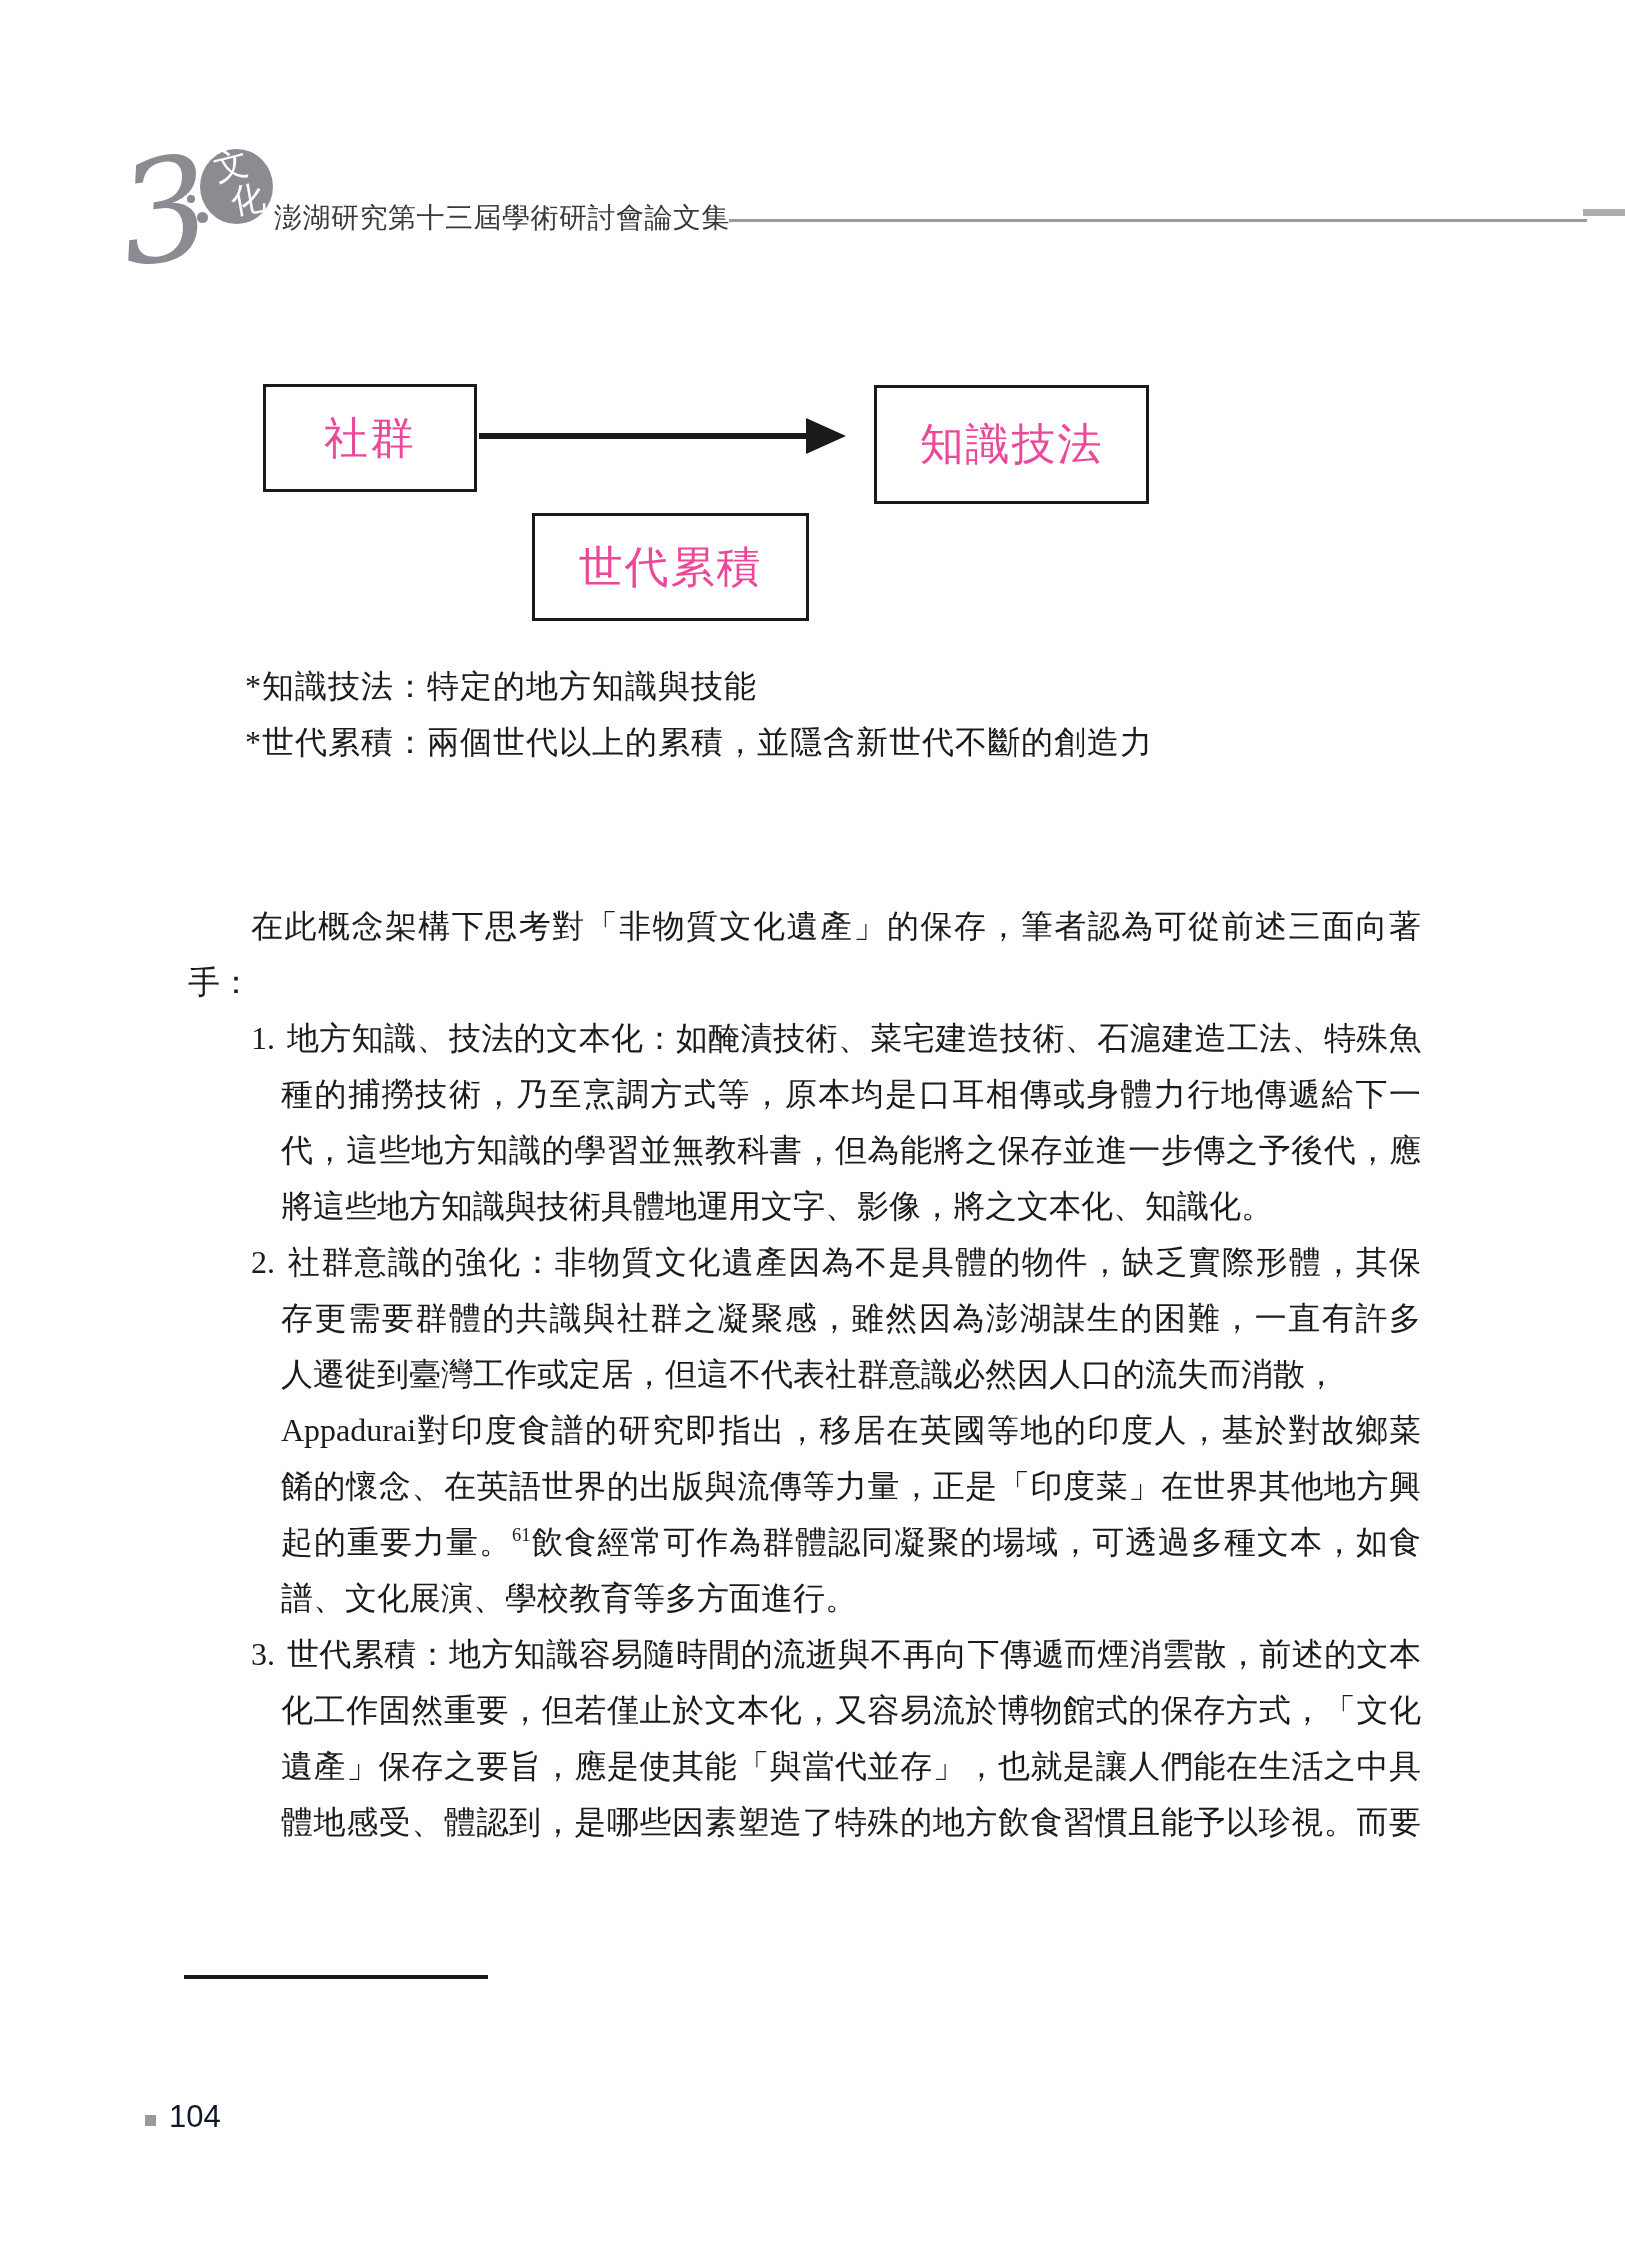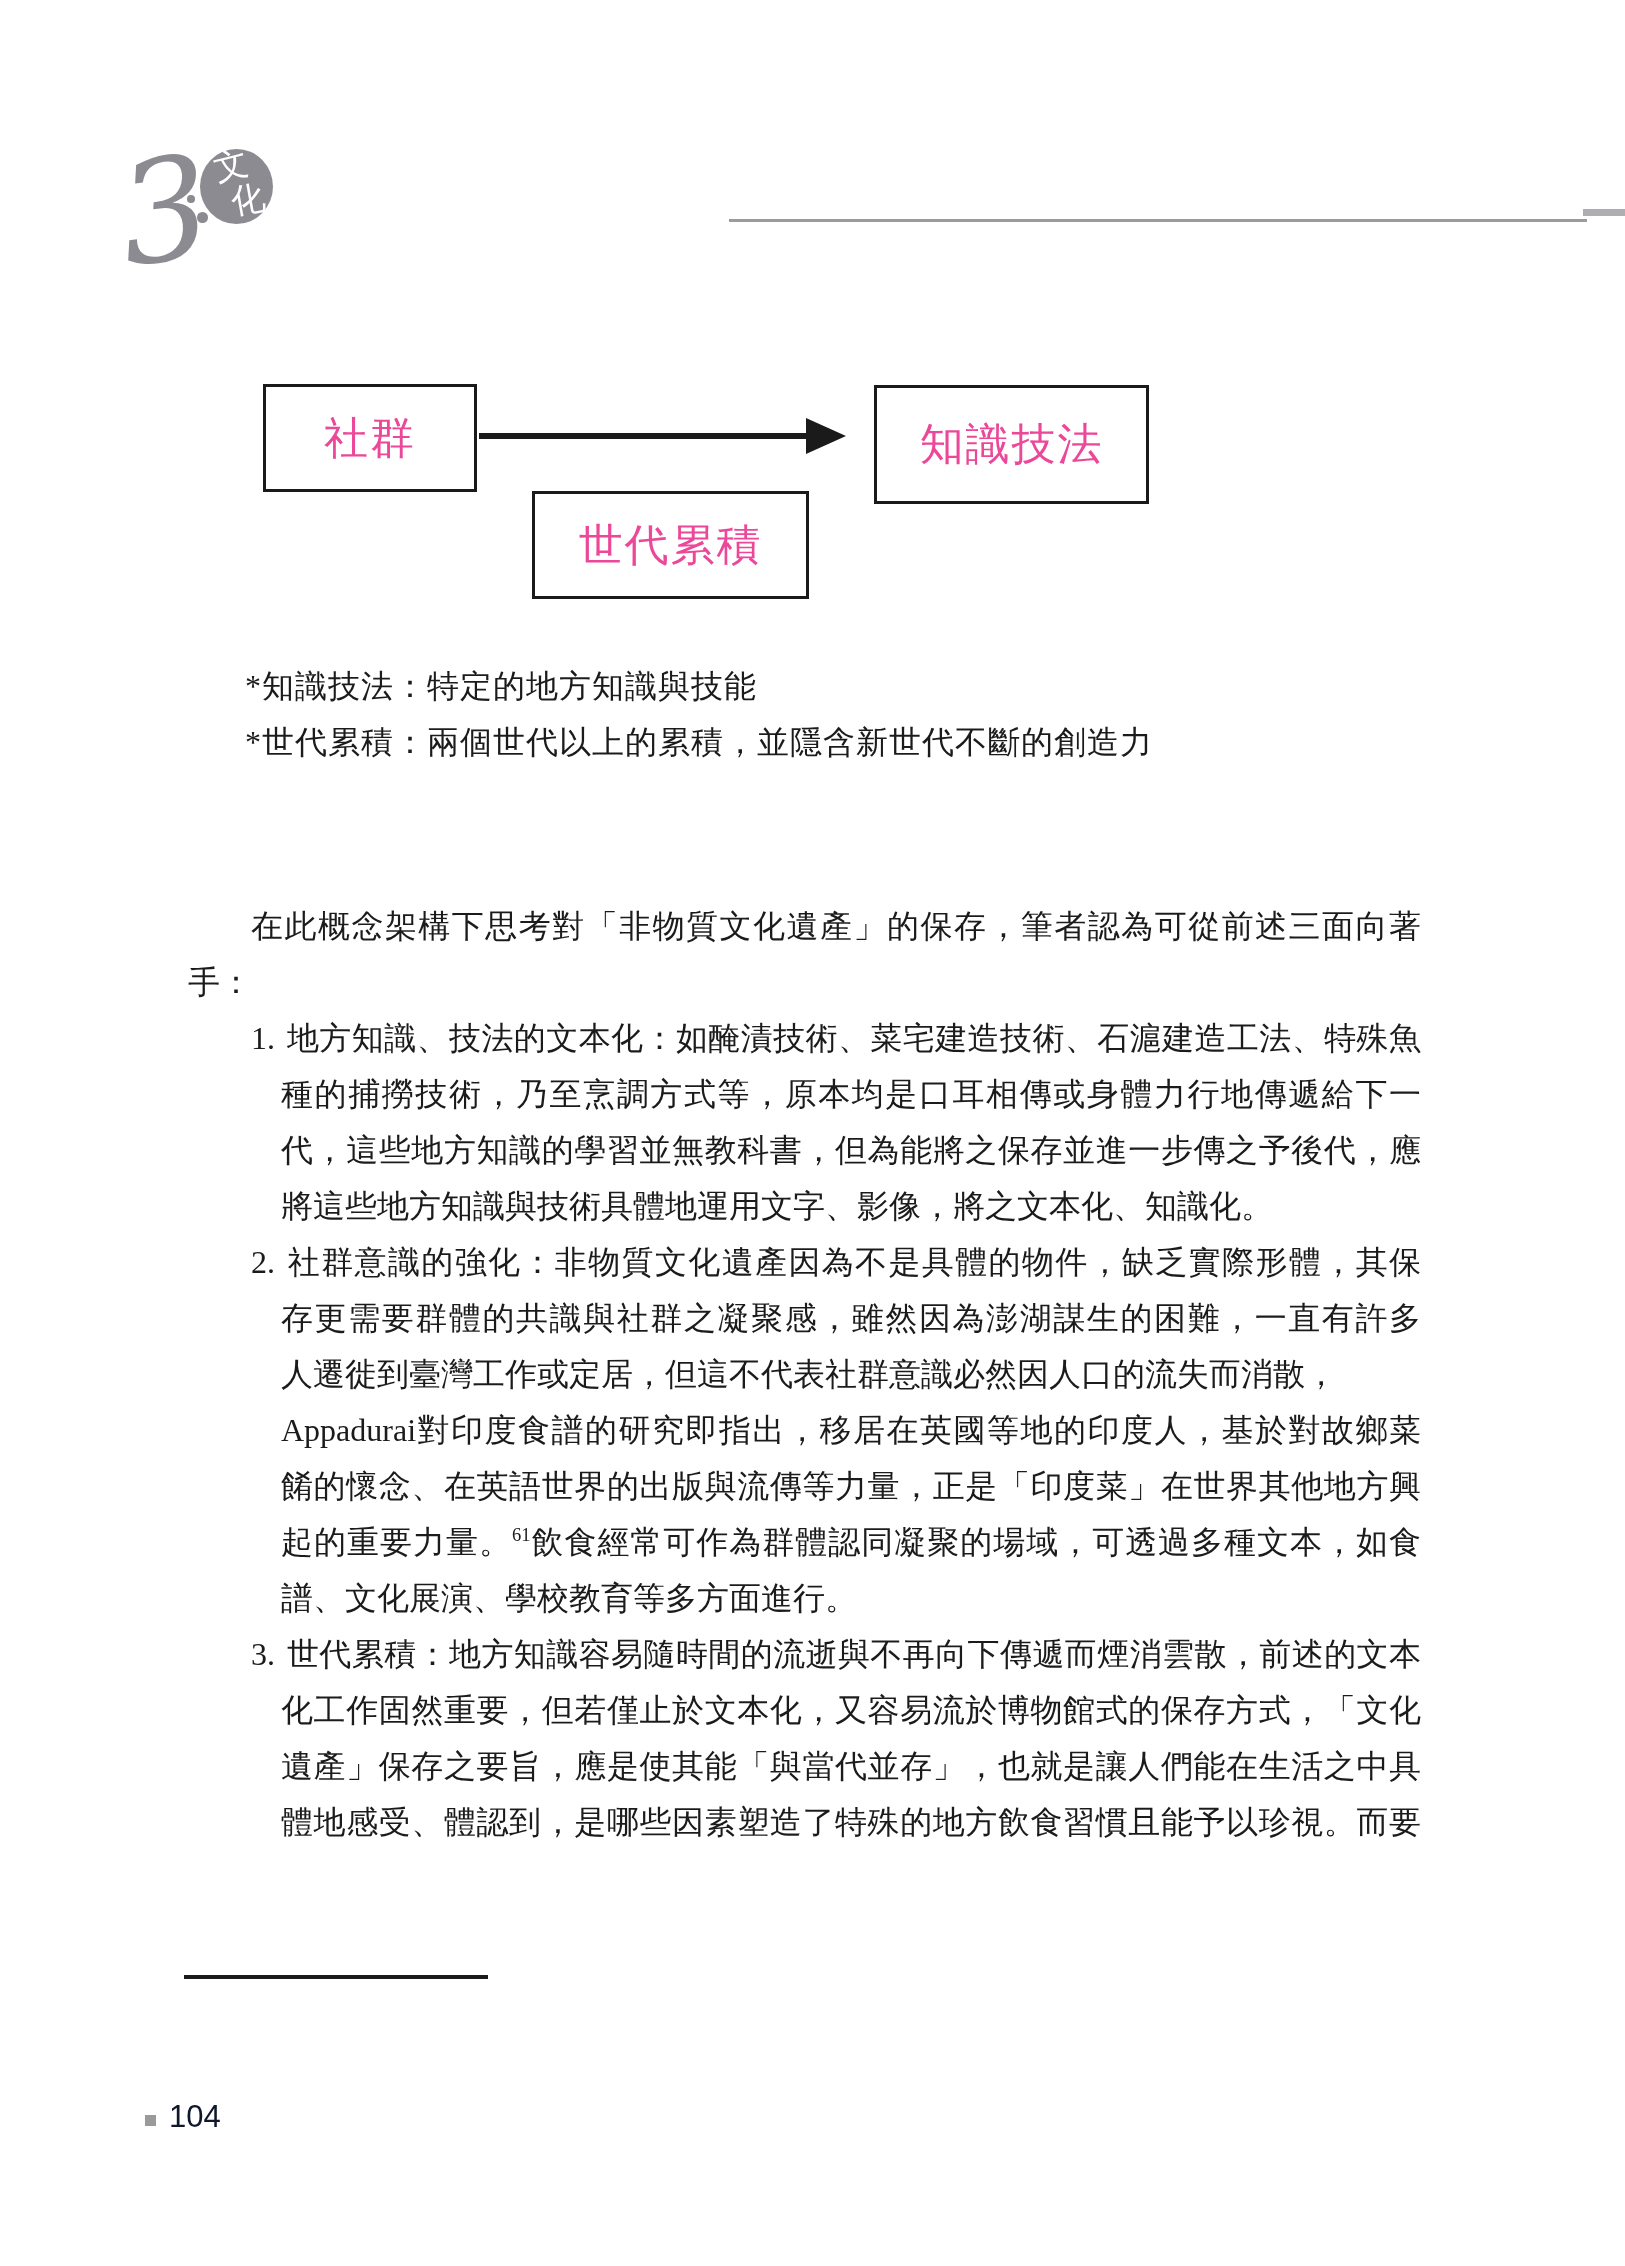--- a/index.html
+++ b/index.html
@@ -36,21 +36,21 @@
   .header-rule{position:absolute;left:729px;top:219px;width:858px;height:2.9px;background:#9b9b9b;}
   .header-rule-end{position:absolute;left:1583px;top:209px;width:42px;height:6.7px;background:#aeaeb2;}
   
   .dbox{
     position:absolute;border:3.8px solid #1a1a1a;background:#ffffff;
     display:flex;align-items:center;justify-content:center;
     font-size:44px;letter-spacing:1.9px;color:#ec4899;box-sizing:border-box;
   }
   .box-community{left:263px;top:384px;width:214px;height:108px;}
   .box-knowledge{left:874px;top:385px;width:275px;height:119px;}
-  .box-generation{left:532px;top:491px;width:277px;height:108px;}
+  .box-generation{left:532px;top:513px;width:277px;height:108px;}
   .arrow-line{position:absolute;left:479px;top:433px;width:333px;height:5.7px;background:#1a1a1a;}
   .arrow-head{
     position:absolute;left:806px;top:418px;width:0;height:0;
     border-left:40px solid #1a1a1a;border-top:18px solid transparent;border-bottom:18px solid transparent;
   }
   
   .definitions{
     position:absolute;left:245px;top:658px;
     font-size:32px;line-height:56px;letter-spacing:1px;white-space:nowrap;
   }
@@ -85,20 +85,21 @@
 
 <div class="page">
 
   <span class="logo-three">3</span>
   <div class="logo-circle">
     <span class="logo-wen">文</span>
     <span class="logo-hua">化</span>
   </div>
   <span class="logo-dot-small"></span>
   <span class="logo-dot-big"></span>
+  <div class="header-title">澎湖研究第十三屆學術研討會論文集</div>
   <div class="header-rule"></div>
   <div class="header-rule-end"></div>
 
   <div class="dbox box-community">
     <span>社群</span>
   </div>
   <div class="dbox box-knowledge">
     <span>知識技法</span>
   </div>
   <div class="dbox box-generation">

